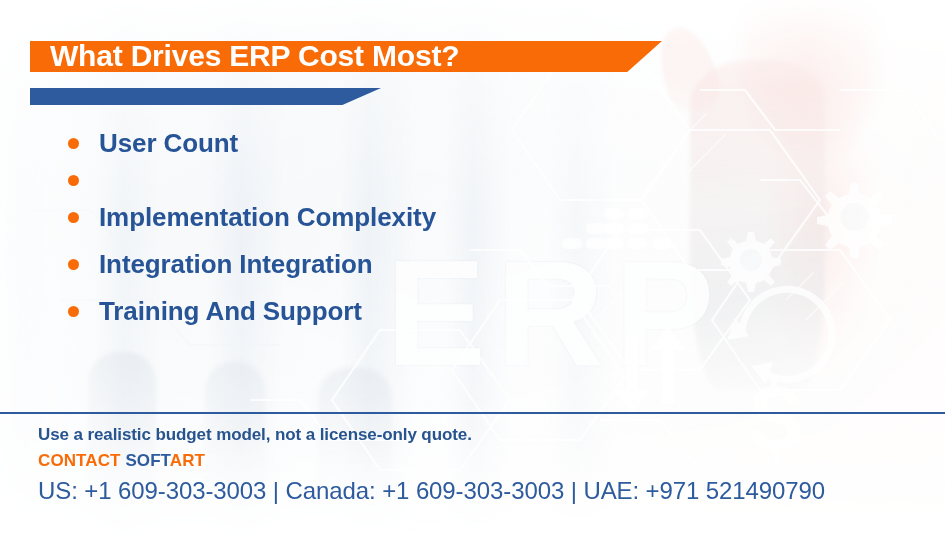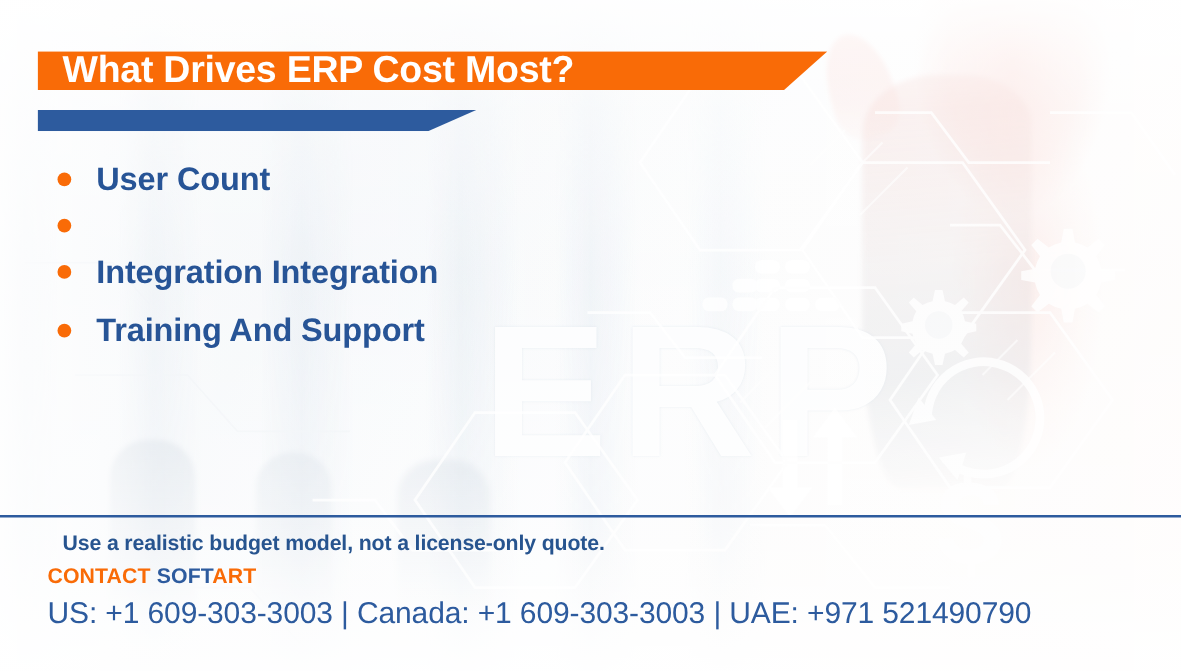--- a/index.html
+++ b/index.html
@@ -152,21 +152,21 @@
     letter-spacing: 1.2px;
     line-height: 1;
     white-space: nowrap;
   }
   .logo-soft { color:#2D5B9E; }
   .logo-art  { color:#F96B07; }
 
   
   .bullets {
     position:absolute;
-    left: 46px; top: 128px;
+    left: 68px; top: 128px;
     z-index: 6;
     display:flex; flex-direction:column;
     gap: 16px;
   }
   .bullet-row { display:flex; align-items:center; }
   .bullet-dot {
     width: 11px; height: 11px;
     border-radius: 50%;
     background: #F96B07;
     flex: 0 0 auto;
@@ -193,21 +193,20 @@
     left: 38px; top: 425px;
     z-index: 6;
   }
   .footer-tagline {
     color: #27548F;
     font-size: 17px;
     font-weight: 700;
     letter-spacing: -0.1px;
     white-space: nowrap;
     margin-bottom: 6px;
-    margin-left: 12px;
   }
   .footer-contact {
     font-size: 17px;
     font-weight: 800;
     letter-spacing: 0.1px;
     white-space: nowrap;
     margin-bottom: 6px;
   }
   .fc-contact { color:#F96B07;text-align:center; }
   .fc-soft { color:#2D5B9E; }
@@ -305,20 +304,24 @@
   <div class="bullets">
     <div class="bullet-row">
       <span class="bullet-dot"></span>
       <span class="bullet-label">User Count</span>
     </div>
     <div class="bullet-row">
       <span class="bullet-dot"></span>
     </div>
     <div class="bullet-row">
       <span class="bullet-dot"></span>
+      <span class="bullet-label">Implementation Complexity</span>
+    </div>
+    <div class="bullet-row">
+      <span class="bullet-dot"></span>
       <span class="bullet-label">Integration Integration</span>
     </div>
     <div class="bullet-row">
       <span class="bullet-dot"></span>
       <span class="bullet-label">Training And Support</span>
     </div>
   </div>
 
   <div class="divider"></div>
 

